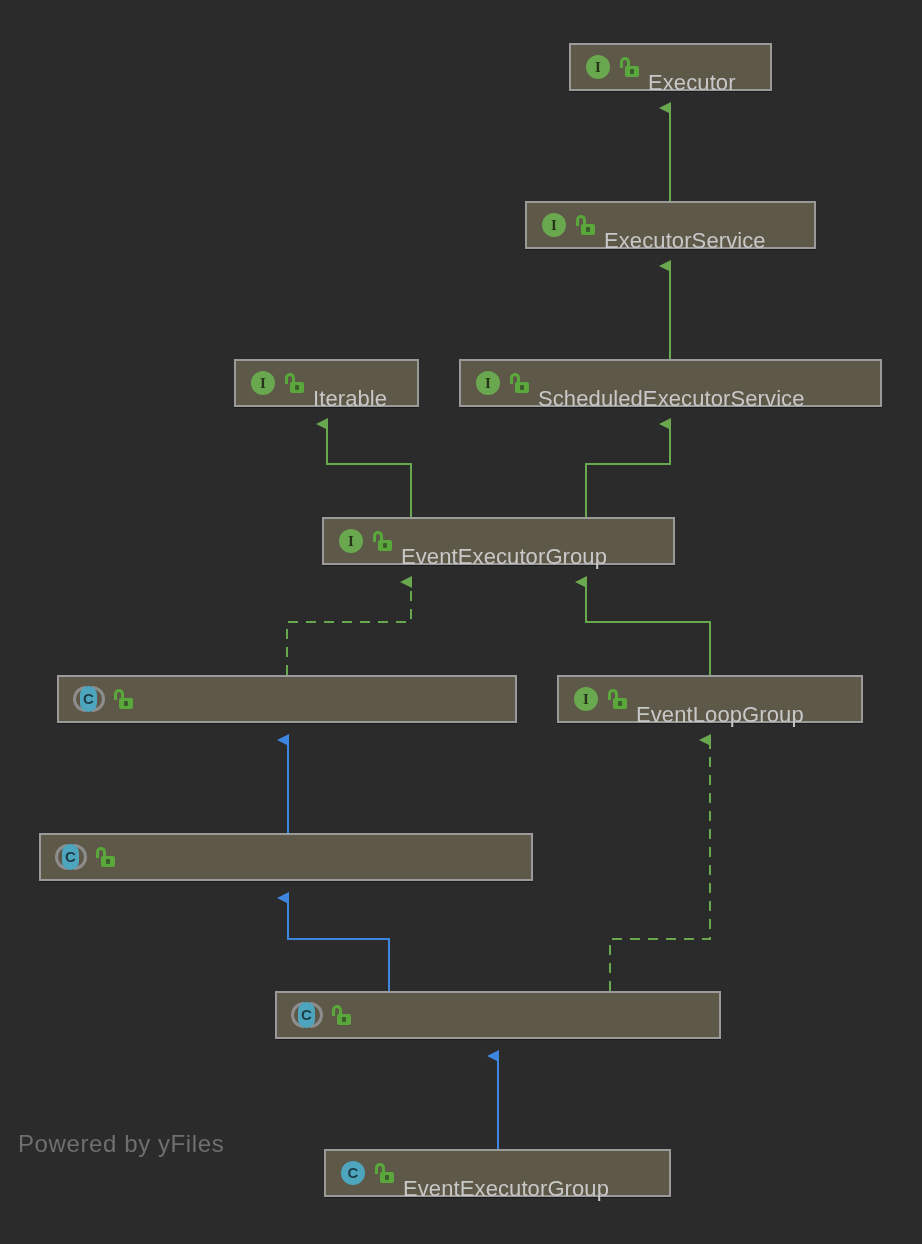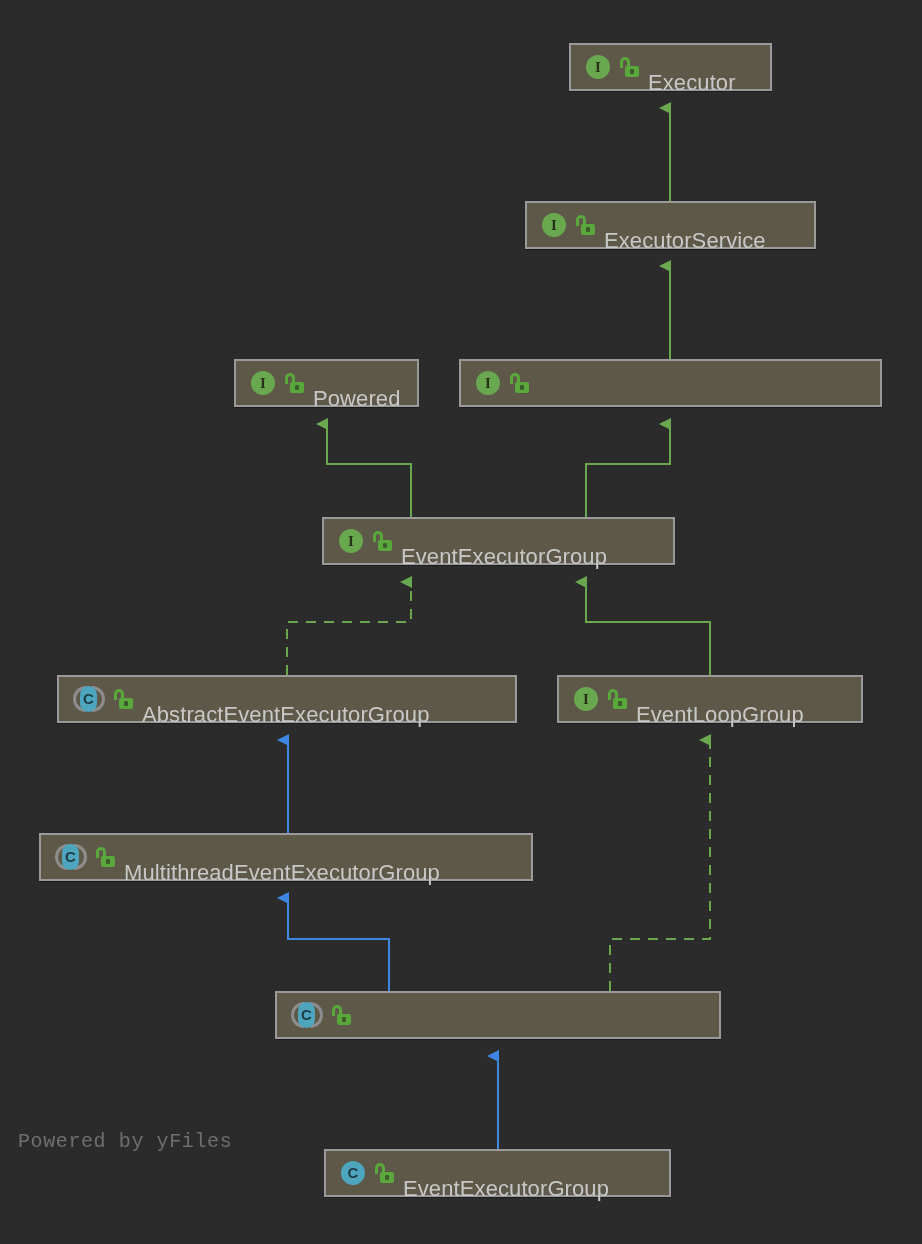--- a/index.html
+++ b/index.html
@@ -176,23 +176,23 @@
     border: 3px solid #5aa83c;
     border-bottom: none;
     border-radius: 6px 6px 0 0;
     box-sizing: border-box;
   }
   #watermark {
     position: absolute;
     left: 18px;
     top: 1130px;
     color: #6f6f6f;
-    font-size: 20px;
+    font-size: 24px;
     letter-spacing: 0.6px;
-    font-family: Liberation Mono, monospace;
+    font-family: Liberation Sans, sans-serif;
   }
 </style>
 </head>
 <body>
 
 <div id="diagram-root">
 
   <svg id="edge-layer" viewBox="0 0 922 1244" width="922" height="1244">
     <defs>
       <marker id="arrow-green" markerWidth="14" markerHeight="14" refX="6" refY="11" orient="auto" markerUnits="userSpaceOnUse">
@@ -273,33 +273,34 @@
   <div class="uml-node" style="left:234px;top:359px;width:185px;">
     <span class="type-icon icon-interface">
       <span class="disc"></span>
         <span class="glyph">I</span>
     </span>
     <span class="lock-icon">
       <span class="shackle"></span>
         <span class="body"></span>
         <span class="keyhole"></span>
     </span>
-    <span class="node-label">Powered</span>
+    <span class="node-label">Iterable</span>
   </div>
 
   <div class="uml-node" style="left:459px;top:359px;width:423px;">
     <span class="type-icon icon-interface">
       <span class="disc"></span>
         <span class="glyph">I</span>
     </span>
     <span class="lock-icon">
       <span class="shackle"></span>
         <span class="body"></span>
         <span class="keyhole"></span>
     </span>
+    <span class="node-label">ScheduledExecutorService</span>
   </div>
 
   <div class="uml-node" style="left:322px;top:517px;width:353px;">
     <span class="type-icon icon-interface">
       <span class="disc"></span>
         <span class="glyph">I</span>
     </span>
     <span class="lock-icon">
       <span class="shackle"></span>
         <span class="body"></span>
@@ -313,21 +314,20 @@
       <span class="arc-left"></span>
         <span class="arc-right"></span>
       <span class="disc"></span>
         <span class="glyph">C</span>
     </span>
     <span class="lock-icon">
       <span class="shackle"></span>
         <span class="body"></span>
         <span class="keyhole"></span>
     </span>
-    <span class="node-label">AbstractEventExecutorGroup</span>
   </div>
 
   <div class="uml-node" style="left:557px;top:675px;width:306px;">
     <span class="type-icon icon-interface">
       <span class="disc"></span>
         <span class="glyph">I</span>
     </span>
     <span class="lock-icon">
       <span class="shackle"></span>
         <span class="body"></span>
@@ -341,21 +341,20 @@
       <span class="arc-left"></span>
         <span class="arc-right"></span>
       <span class="disc"></span>
         <span class="glyph">C</span>
     </span>
     <span class="lock-icon">
       <span class="shackle"></span>
         <span class="body"></span>
         <span class="keyhole"></span>
     </span>
-    <span class="node-label">MultithreadEventExecutorGroup</span>
   </div>
 
   <div class="uml-node" style="left:275px;top:991px;width:446px;">
     <span class="type-icon icon-abstract">
       <span class="arc-left"></span>
         <span class="arc-right"></span>
       <span class="disc"></span>
         <span class="glyph">C</span>
     </span>
     <span class="lock-icon">

